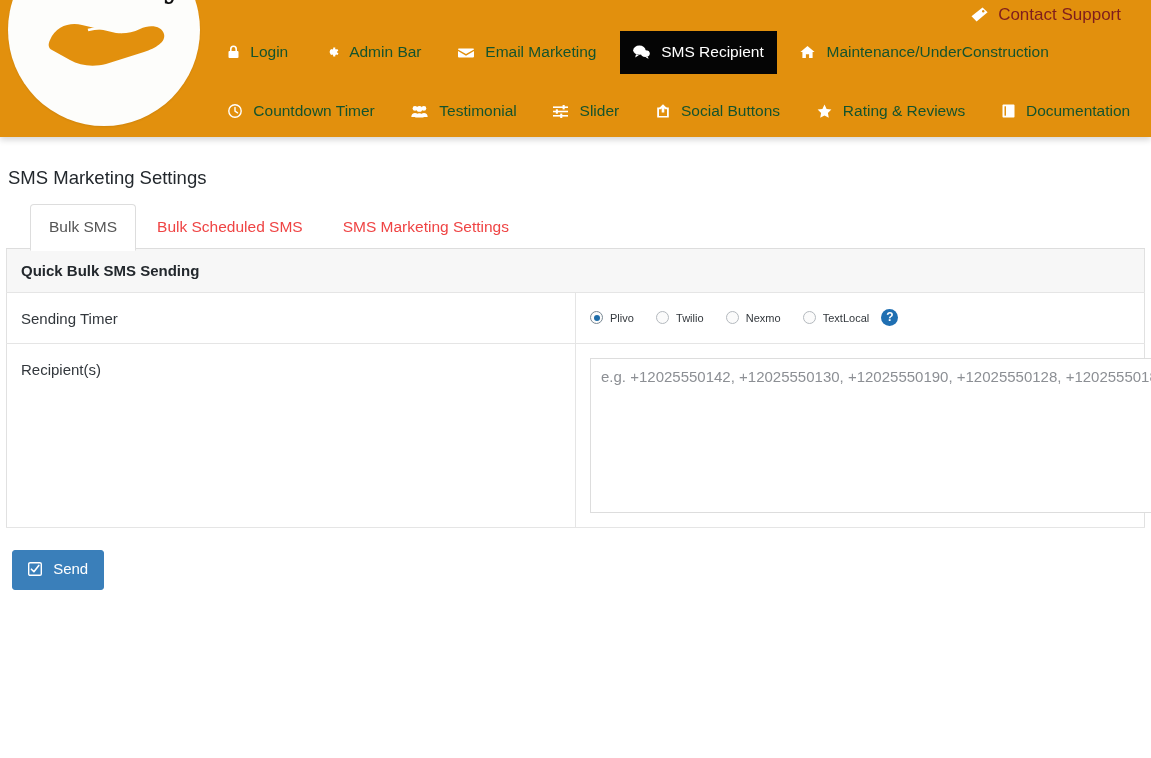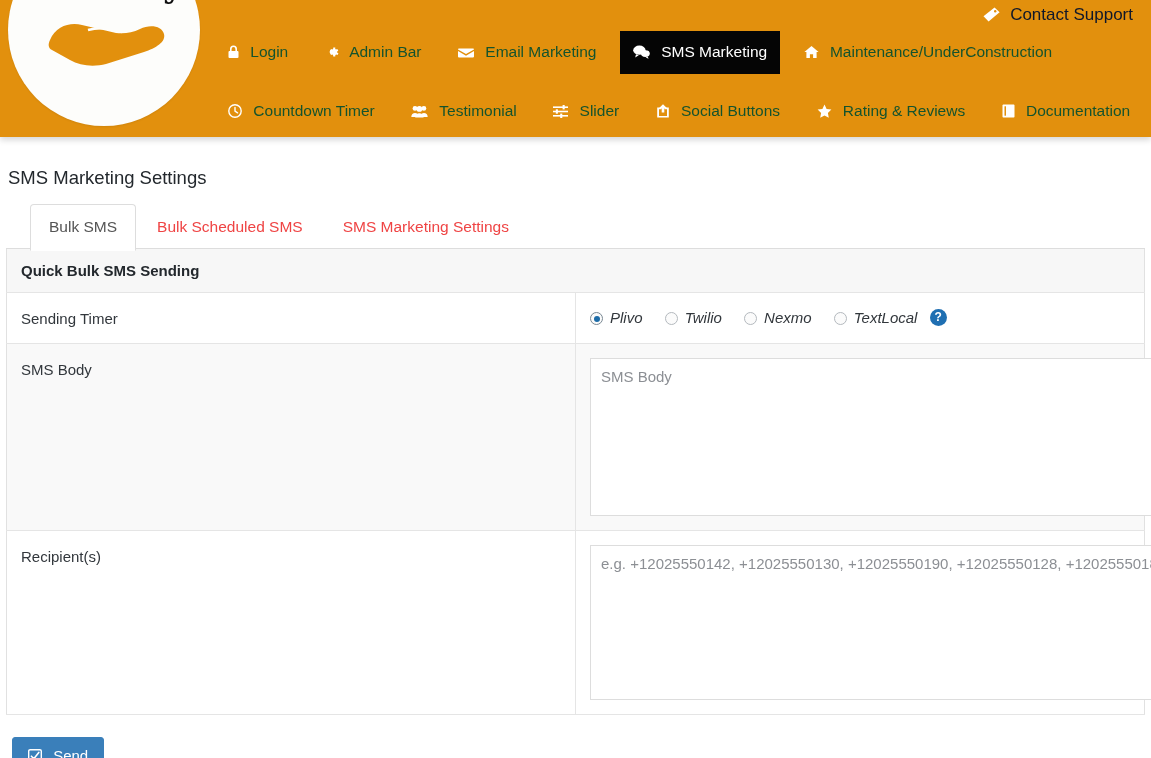--- a/index.html
+++ b/index.html
@@ -55,22 +55,22 @@
     width: 122px; height: 62px;
   }
 
   .nav-wrap {
     position: absolute;
     left: 215px; top: 0;
     width: 936px; height: 137px;
   }
   .contact-support {
     position: absolute;
-    right: 18px; top: 2px;
-    color: #0f172a;
+    right: 30px; top: 2px;
+    color: #7f1d1d;
     font-size: 17px;
     line-height: 26px;
     white-space: nowrap;
     cursor: pointer;
   }
   .contact-support svg { vertical-align: -2px; margin-right: 5px; }
 
   .nav-row {
     position: absolute;
     left: 0;
@@ -167,25 +167,24 @@
   .row-plain td { background: #ffffff; }
   .row-alt .col-label { border-right: 1px solid #e5e5e5; }
 
   .label-text { line-height: 20px; padding-top: 2px; }
 
   
   .radio-group { white-space: nowrap; padding-top: 1px; }
   .radio-opt {
     display: inline-block;
     margin-right: 18px;
-    font-size: 15px;
+    font-size: 11px;
     line-height: 20px;
     cursor: pointer;
     vertical-align: middle;
-    font-style: italic;
   }
   .rdo {
     display: inline-block;
     width: 13px; height: 13px;
     border: 1px solid #b4b9be;
     border-radius: 50%;
     background: #fbfbfb;
     vertical-align: -2px;
     margin-right: 7px;
     position: relative;
@@ -309,21 +308,21 @@
 
       <span class="nav-item active">
         <span class="ni">
           <svg width="17" height="14" viewBox="0 0 17 14">
               <ellipse cx="6.4" cy="5.2" rx="6.2" ry="4.6" fill="#ffffff"></ellipse>
               <path d="M3 9.2 L2.2 12.6 L5.8 10.3 Z" fill="#ffffff"></path>
               <ellipse cx="12.4" cy="8.6" rx="4.4" ry="3.4" fill="#ffffff"></ellipse>
               <path d="M14.6 11.6 L15.6 13.8 L12.6 12.4 Z" fill="#ffffff"></path>
             </svg>
         </span>
-        <span>SMS Marketing</span>
+        <span>SMS Recipient</span>
       </span>
 
       <span class="nav-item">
         <span class="ni">
           <svg width="15" height="14" viewBox="0 0 15 14">
               <path d="M7.5 1 L14.6 7 H12.6v6H9.1V9.2H5.9V13H2.4V7H0.4z" fill="#ffffff"></path>
             </svg>
         </span>
         <span>Maintenance/UnderConstruction</span>
       </span>
@@ -434,34 +433,20 @@
               <span class="rdo"></span><span>Nexmo</span>
             </span>
             <span class="radio-opt" style="margin-right:8px">
               <span class="rdo"></span><span>TextLocal</span>
             </span>
             <span class="help-icon">?</span>
           </div>
         </td>
       </tr>
 
-      <tr class="row-alt">
-        <td class="col-label">
-          <div class="label-text">SMS Body</div>
-        </td>
-        <td class="field-cell">
-          <div class="field-inline">
-            <span class="ta-wrap">
-              <textarea class="ta ta-body" placeholder="SMS Body" style=""></textarea>
-
-            </span>
-
-          </div>
-        </td>
-      </tr>
 
       <tr class="row-plain">
         <td class="col-label">
           <div class="label-text">Recipient(s)</div>
         </td>
         <td class="field-cell">
           <div class="field-inline">
             <span class="ta-wrap">
               <textarea class="ta ta-recip" placeholder="e.g. +12025550142, +12025550130, +12025550190, +12025550128, +12025550188" style=""></textarea>
 

